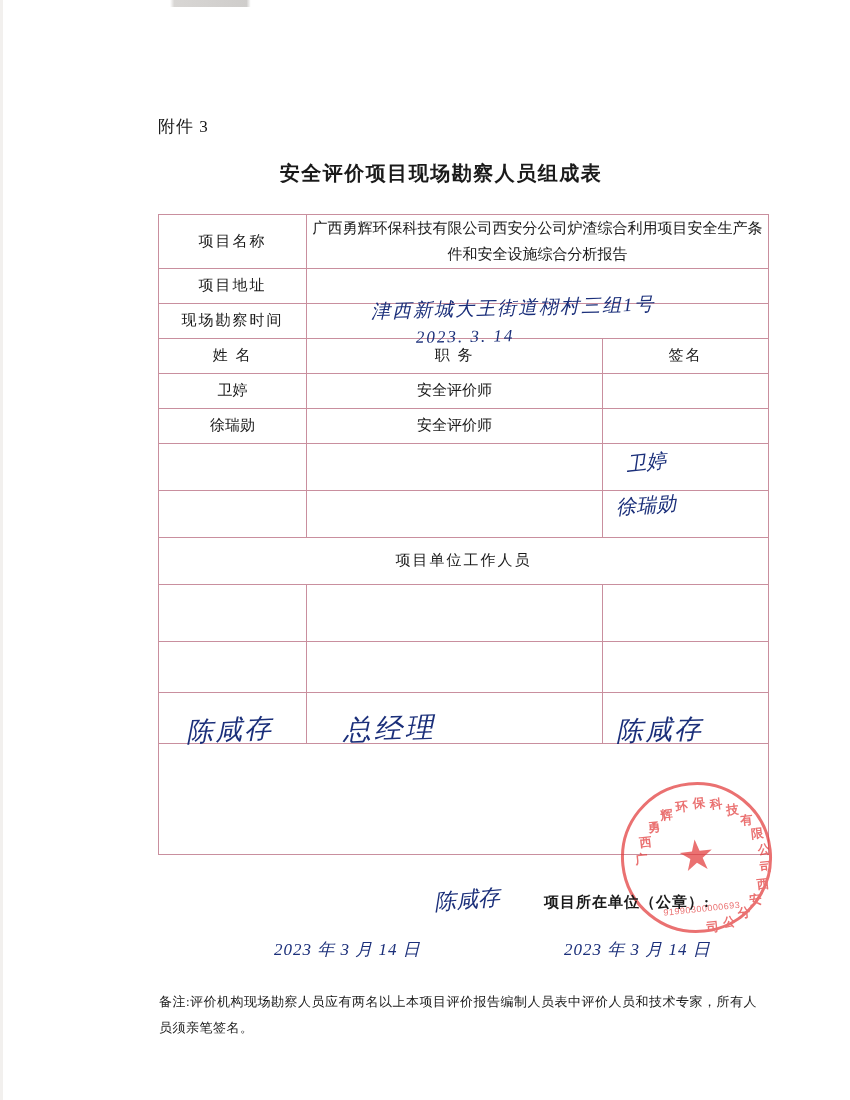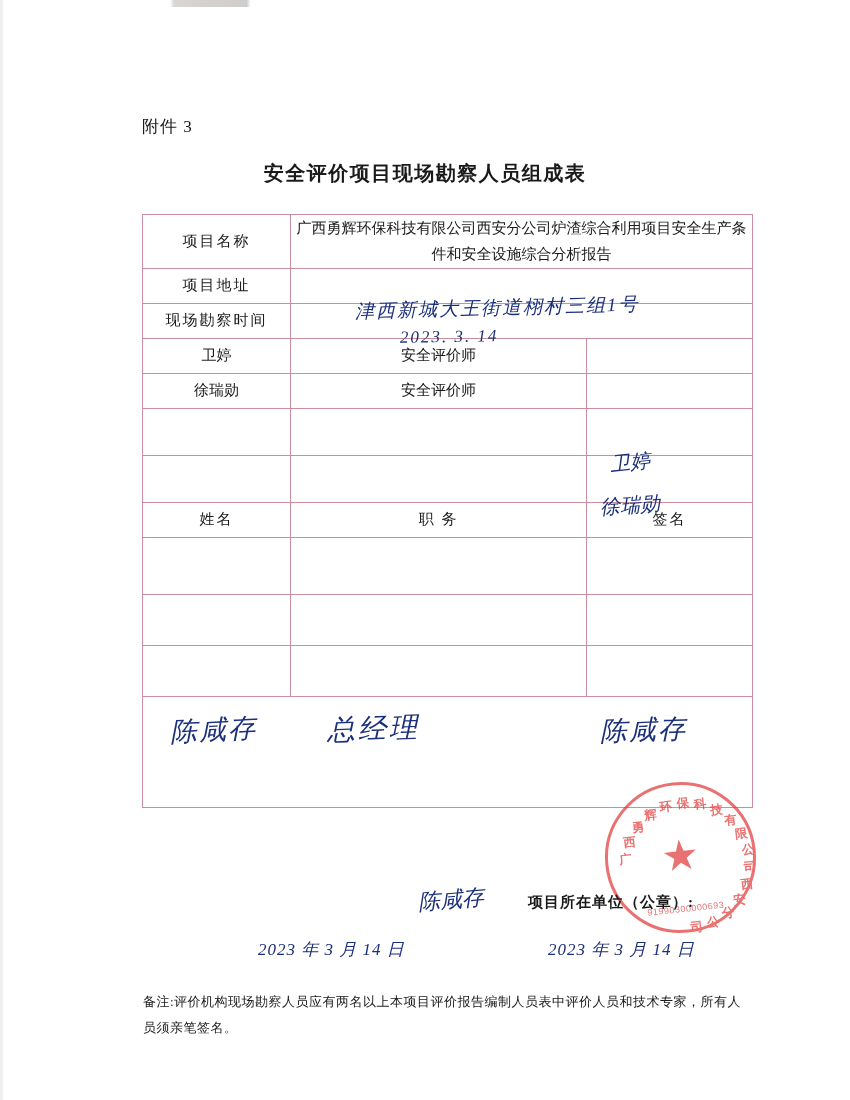--- a/index.html
+++ b/index.html
@@ -23,21 +23,21 @@
     background: linear-gradient(90deg,#ffffff 0%,#ffffff 20%,#d8d6d4 20.5%,#cfcdcb 29%,#ffffff 29.5%,#ffffff 100%);
   }
   .scan-edge-left {
     position: absolute;
     top: 0; left: 0;
     width: 3px; height: 1100px;
     background: #f2f0ee;
   }
   .page {
     position: absolute;
-    top: 0; left: 0;
+    top: 0; left: 16px;
     width: 796px;
     height: 1100px;
   }
   .attach-label {
     position: absolute;
     left: 142px;
     top: 115px;
     font-size: 17px;
     letter-spacing: 1px;
     font-family: "Liberation Serif", serif;
@@ -273,43 +273,46 @@
       </tr>
       <tr class="h-row">
         <td class="lbl">项目地址</td>
         <td colspan="2"></td>
       </tr>
       <tr class="h-row">
         <td class="lbl">现场勘察时间</td>
         <td colspan="2"></td>
       </tr>
       <tr class="h-row">
+        <td class="lbl">姓  名</td>
+        <td class="lbl">职  务</td>
+        <td class="lbl">签名</td>
+      </tr>
+      <tr class="h-row">
         <td>卫婷</td>
         <td>安全评价师</td>
         <td></td>
       </tr>
       <tr class="h-row">
         <td>徐瑞勋</td>
         <td>安全评价师</td>
         <td></td>
       </tr>
       <tr>
         <td class="blank-cell"></td>
         <td></td>
         <td></td>
       </tr>
       <tr>
         <td class="blank-cell"></td>
         <td></td>
         <td></td>
       </tr>
-      <tr class="h-row">
-        <td class="lbl">姓名</td>
-        <td class="lbl">职  务</td>
-        <td class="lbl">签名</td>
+      <tr>
+        <td colspan="3" class="full-row" style="height:46px">项目单位工作人员</td>
       </tr>
       <tr>
         <td style="height:56px"></td>
         <td></td>
         <td></td>
       </tr>
       <tr>
         <td style="height:50px"></td>
         <td></td>
         <td></td>

